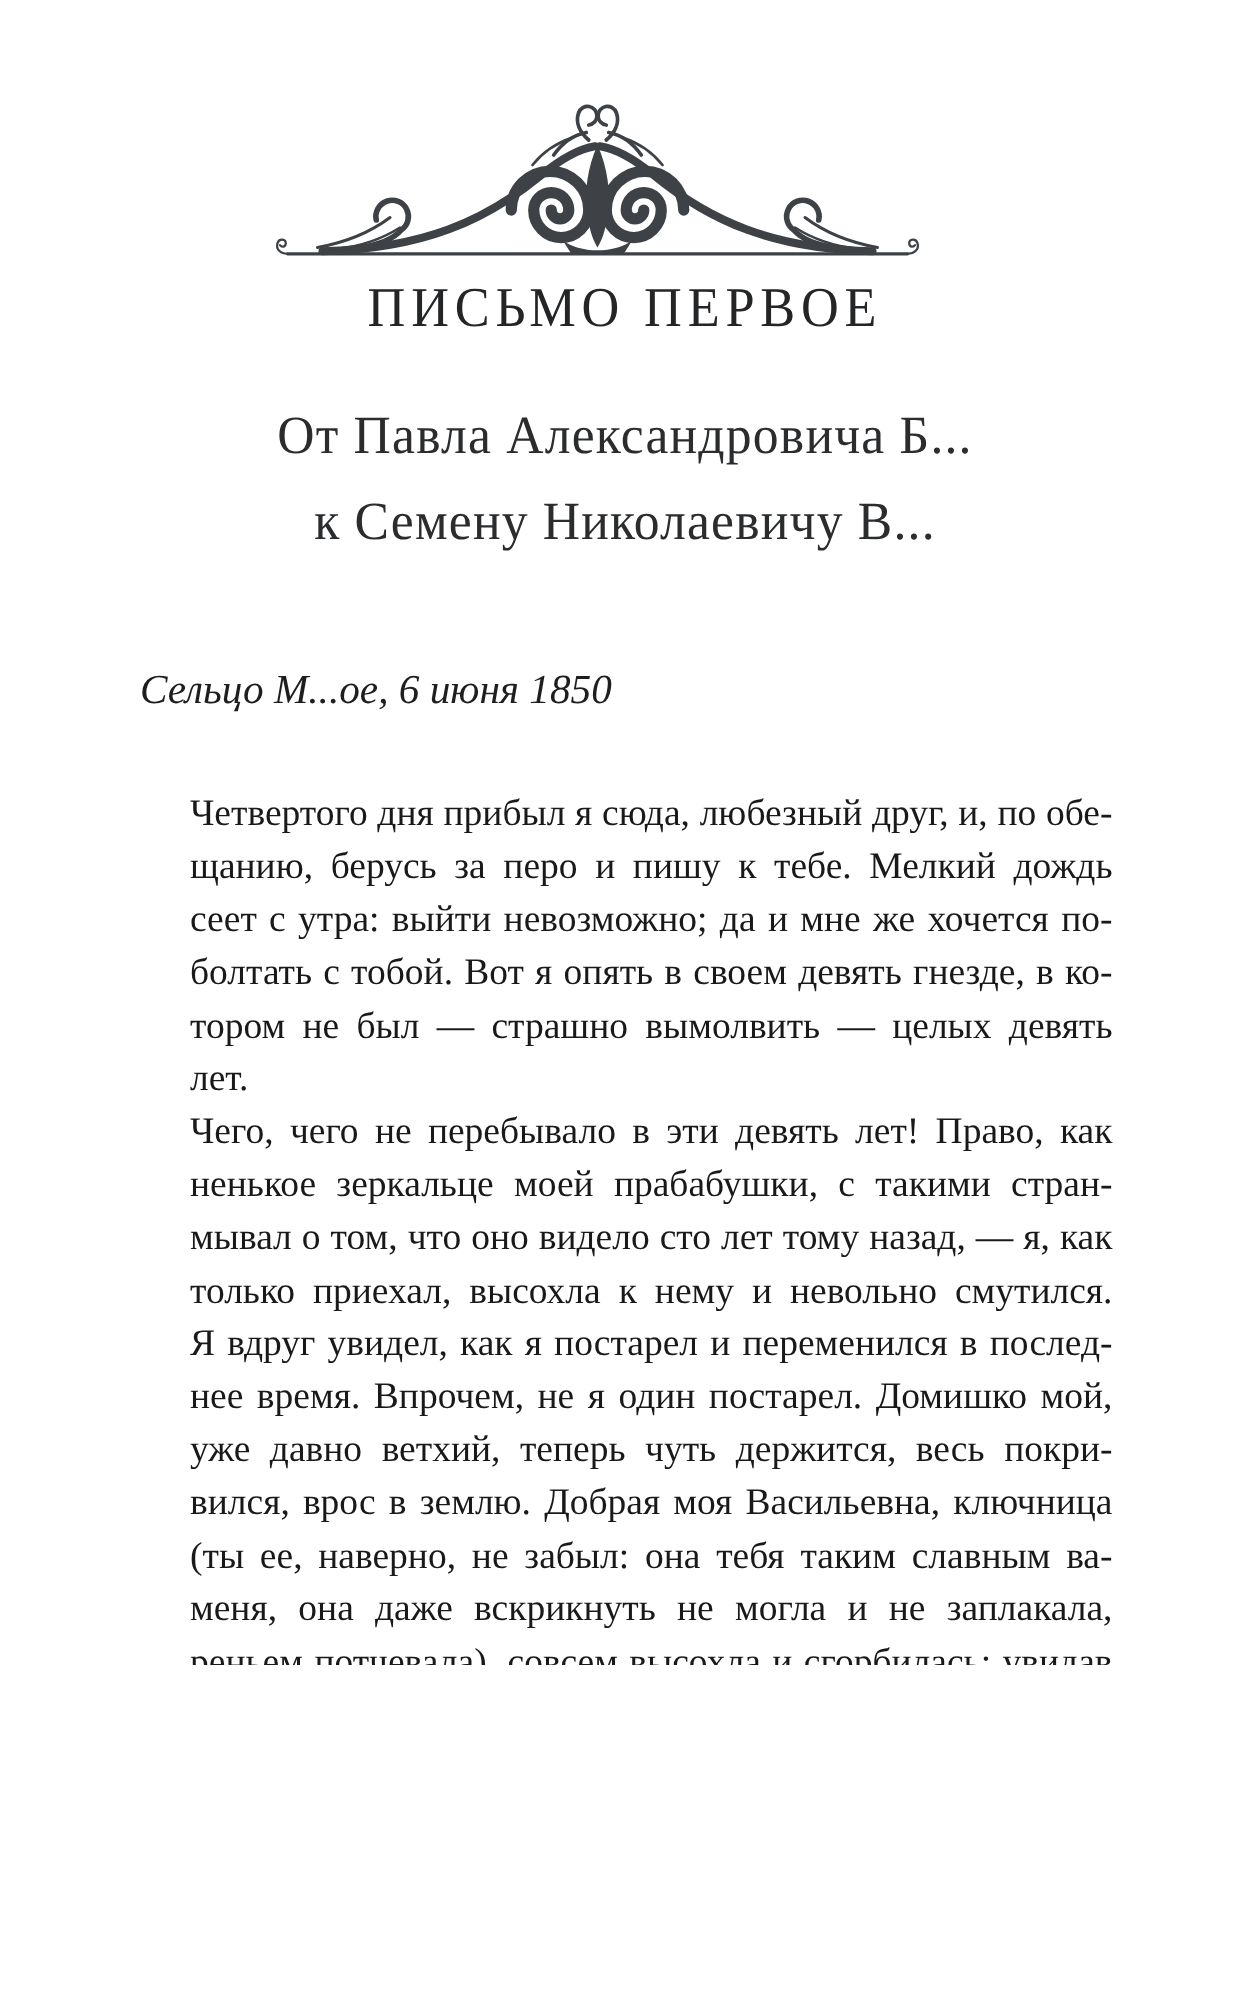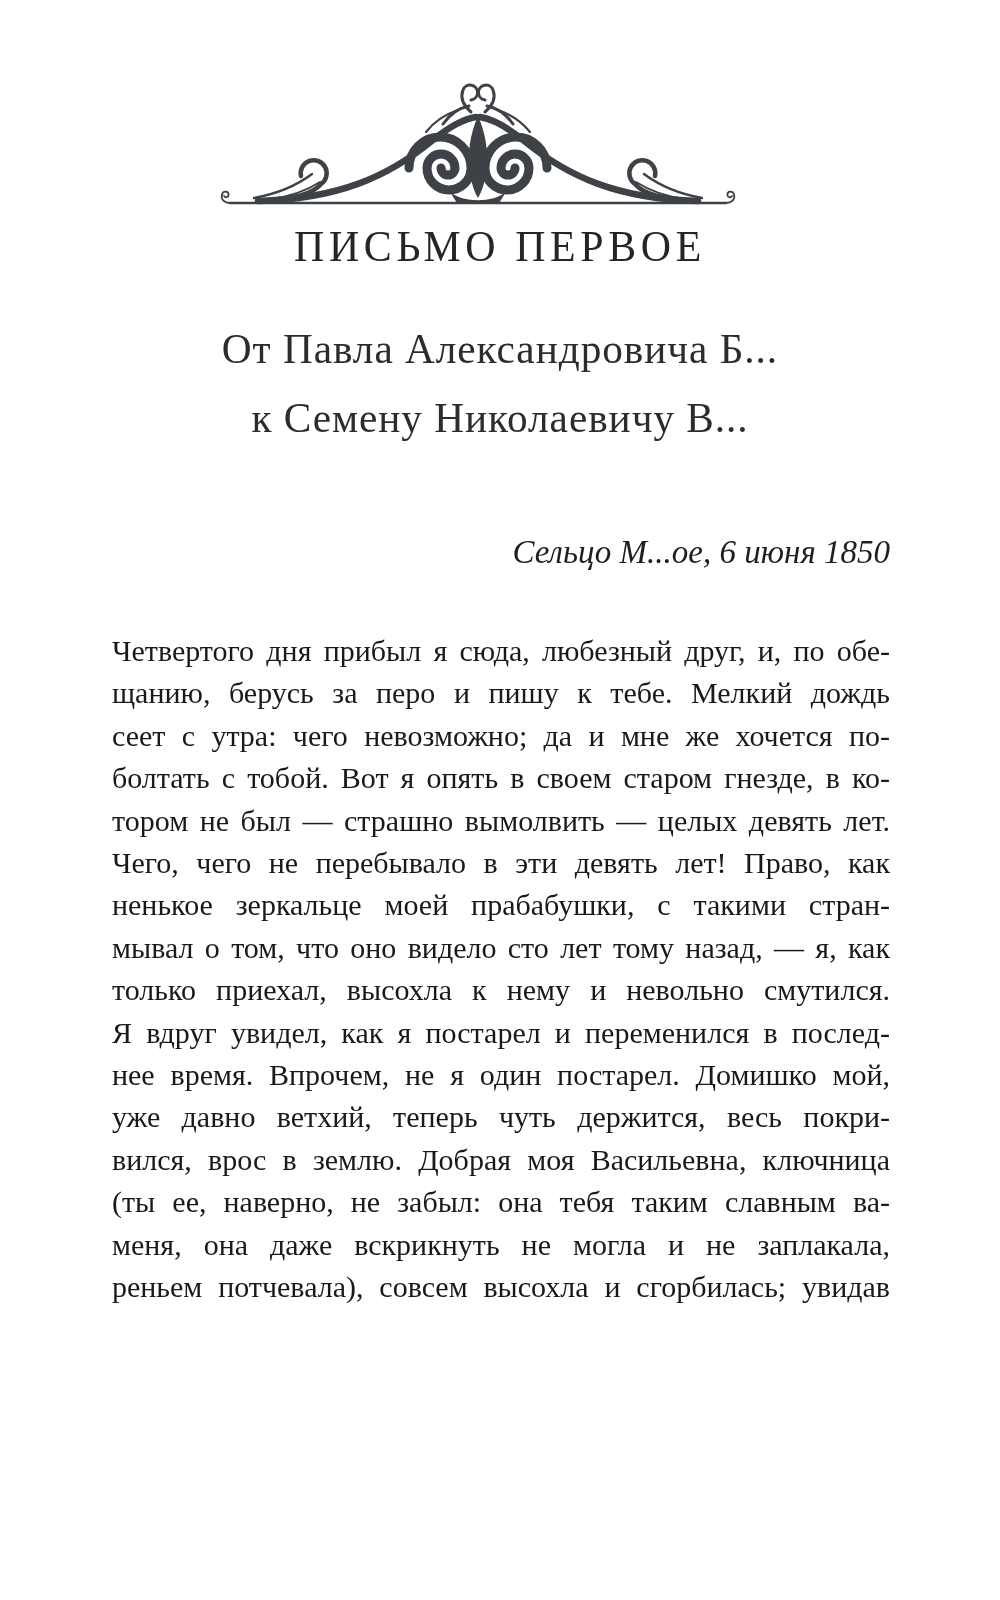--- a/index.html
+++ b/index.html
@@ -25,35 +25,36 @@
   }
   .subtitle {
     position:absolute; left:0; top:314px; width:1000px;
     text-align:center;
     font-size:43px; line-height:69px; letter-spacing:1px;
     color:#2a2c2e;
     transform:scaleX(.96); transform-origin:50% 50%;
   }
   .dateline {
     position:absolute; left:112px; top:534px; width:778px;
-    text-align:right;
+    text-align:left;
     font-style:italic;
     font-size:33px;
     color:#1e1e1e;
   }
   .body-text {
     position:absolute; left:112px; top:630px; width:778px;
     font-size:30px; line-height:42.4px;
     color:#191919;
   }
   .body-text .line {
     text-align:justify;
     text-align-last:justify;
     -moz-text-align-last:justify;
     white-space:normal;
+    margin-left:40px;
   }
 </style>
 </head>
 <body>
 
 <div class="page">
 
   <svg class="ornament" viewBox="0 0 520 140" aria-hidden="true">
     <g fill="none" stroke="#3e4145" stroke-linecap="round">
 
@@ -98,22 +99,22 @@
   <div class="subtitle">
     <div>От Павла Александровича Б...</div>
     <div>к Семену Николаевичу В...</div>
   </div>
 
   <div class="dateline">Сельцо М...ое, 6 июня 1850</div>
 
   <div class="body-text">
     <div class="line">Четвертого дня прибыл я сюда, любезный друг, и, по обе-</div>
     <div class="line">щанию, берусь за перо и пишу к тебе. Мелкий дождь</div>
-    <div class="line">сеет с утра: чего невозможно; да и мне же хочется по-</div>
-    <div class="line">болтать с тобой. Вот я опять в своем старом гнезде, в ко-</div>
+    <div class="line">сеет с утра: выйти невозможно; да и мне же хочется по-</div>
+    <div class="line">болтать с тобой. Вот я опять в своем девять гнезде, в ко-</div>
     <div class="line">тором не был — страшно вымолвить — целых девять лет.</div>
     <div class="line">Чего, чего не перебывало в эти девять лет! Право, как</div>
     <div class="line">ненькое зеркальце моей прабабушки, с такими стран-</div>
     <div class="line">мывал о том, что оно видело сто лет тому назад, — я, как</div>
     <div class="line">только приехал, высохла к нему и невольно смутился.</div>
     <div class="line">Я вдруг увидел, как я постарел и переменился в послед-</div>
     <div class="line">нее время. Впрочем, не я один постарел. Домишко мой,</div>
     <div class="line">уже давно ветхий, теперь чуть держится, весь покри-</div>
     <div class="line">вился, врос в землю. Добрая моя Васильевна, ключница</div>
     <div class="line">(ты ее, наверно, не забыл: она тебя таким славным ва-</div>

